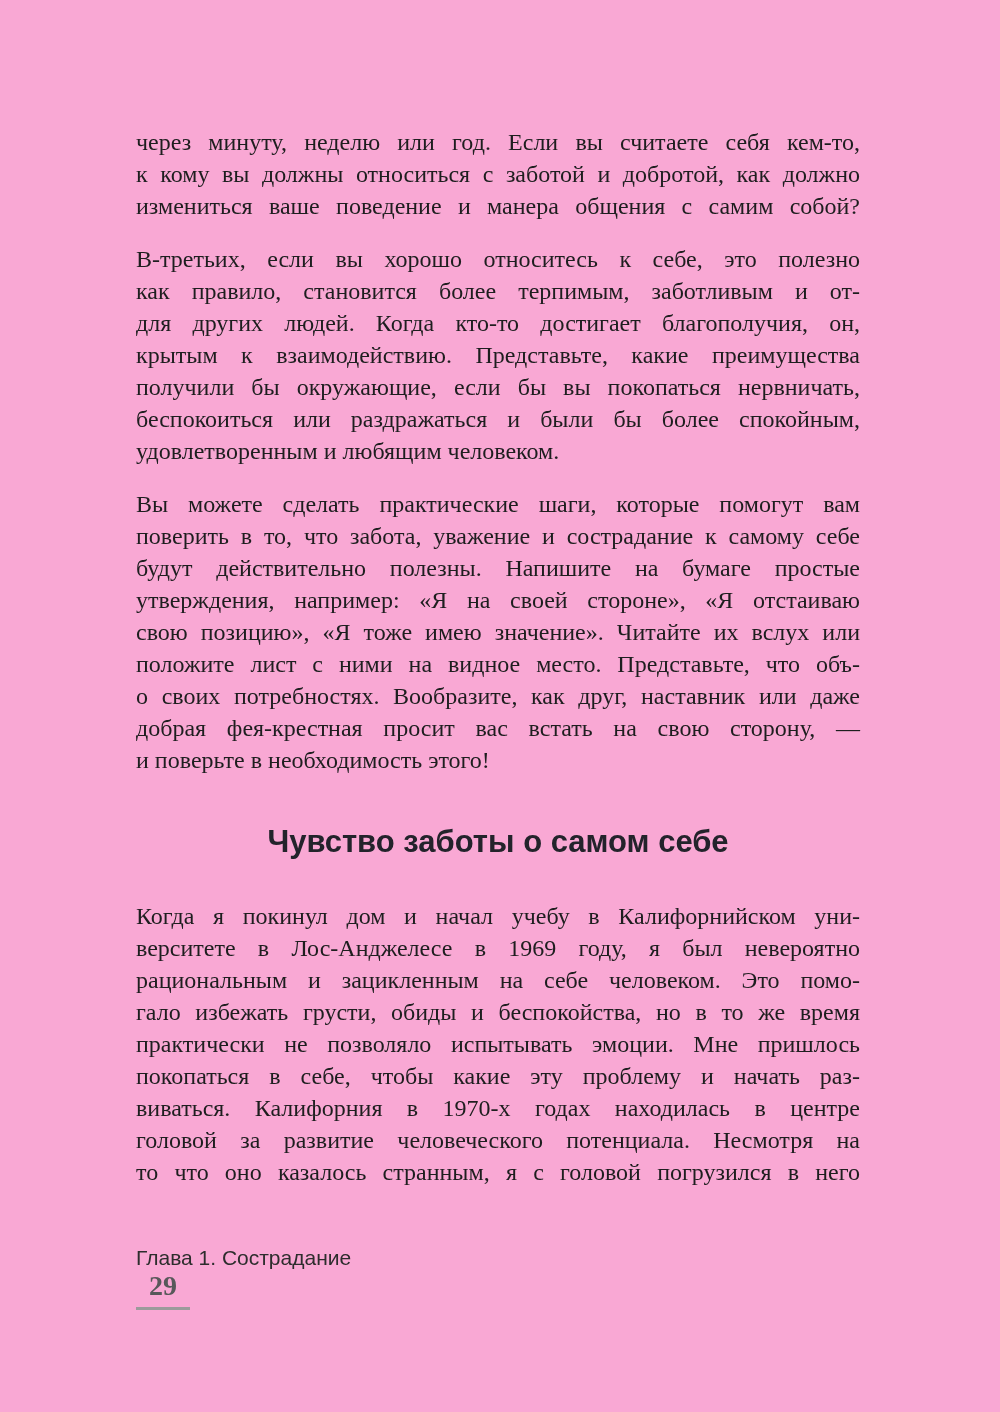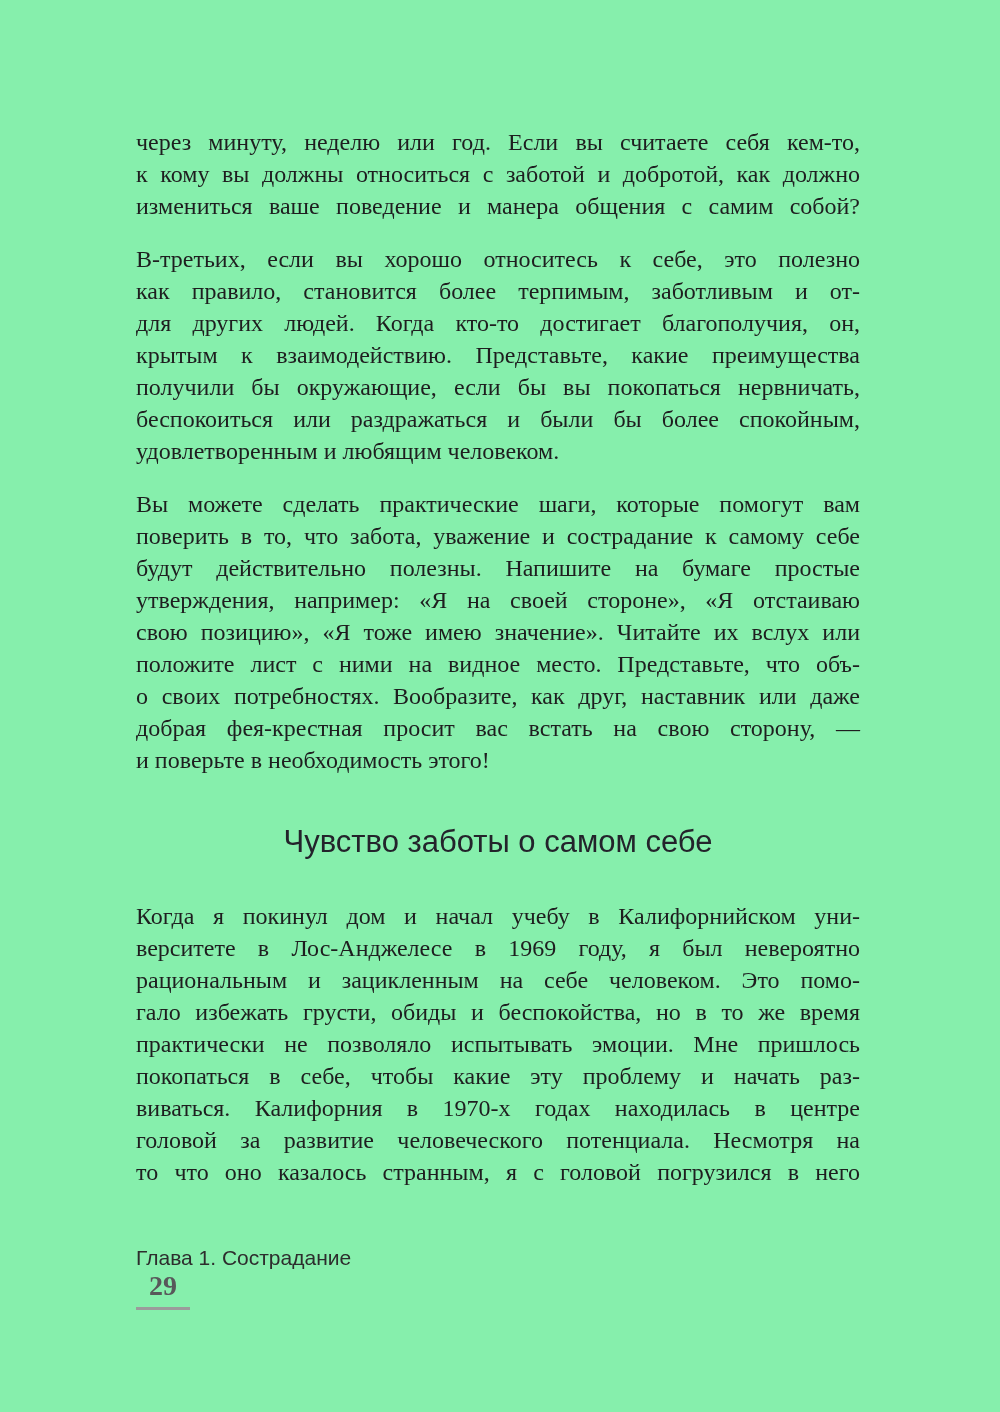--- a/index.html
+++ b/index.html
@@ -4,21 +4,21 @@
 <style>
   html, body {
     margin: 0;
     padding: 0;
     background: #ffffff;
   }
   .page {
     position: relative;
     width: 1000px;
     height: 1412px;
-    background: #86efac;
+    background: #f9a8d4;
     overflow: hidden;
     font-family: "Liberation Serif", "DejaVu Serif", serif;
     color: #1e1e1f;
   }
   .content {
     position: absolute;
     left: 136px;
     top: 126px;
     width: 724px;
   }
@@ -33,21 +33,21 @@
     text-align-last: justify;
     white-space: normal;
     color: #1e1e1f;
   }
   .line.short {
     text-align-last: left;
   }
   .section-heading {
     font-family: "Liberation Sans", "DejaVu Sans", sans-serif;
     font-size: 31px;
-    font-weight: 400;
+    font-weight: 700;
     line-height: 40px;
     text-align: center;
     color: #23232b;
     margin: 46px 0 38px 0;
   }
   .footer {
     position: absolute;
     left: 136px;
     right: 107px;
     top: 1240px;

